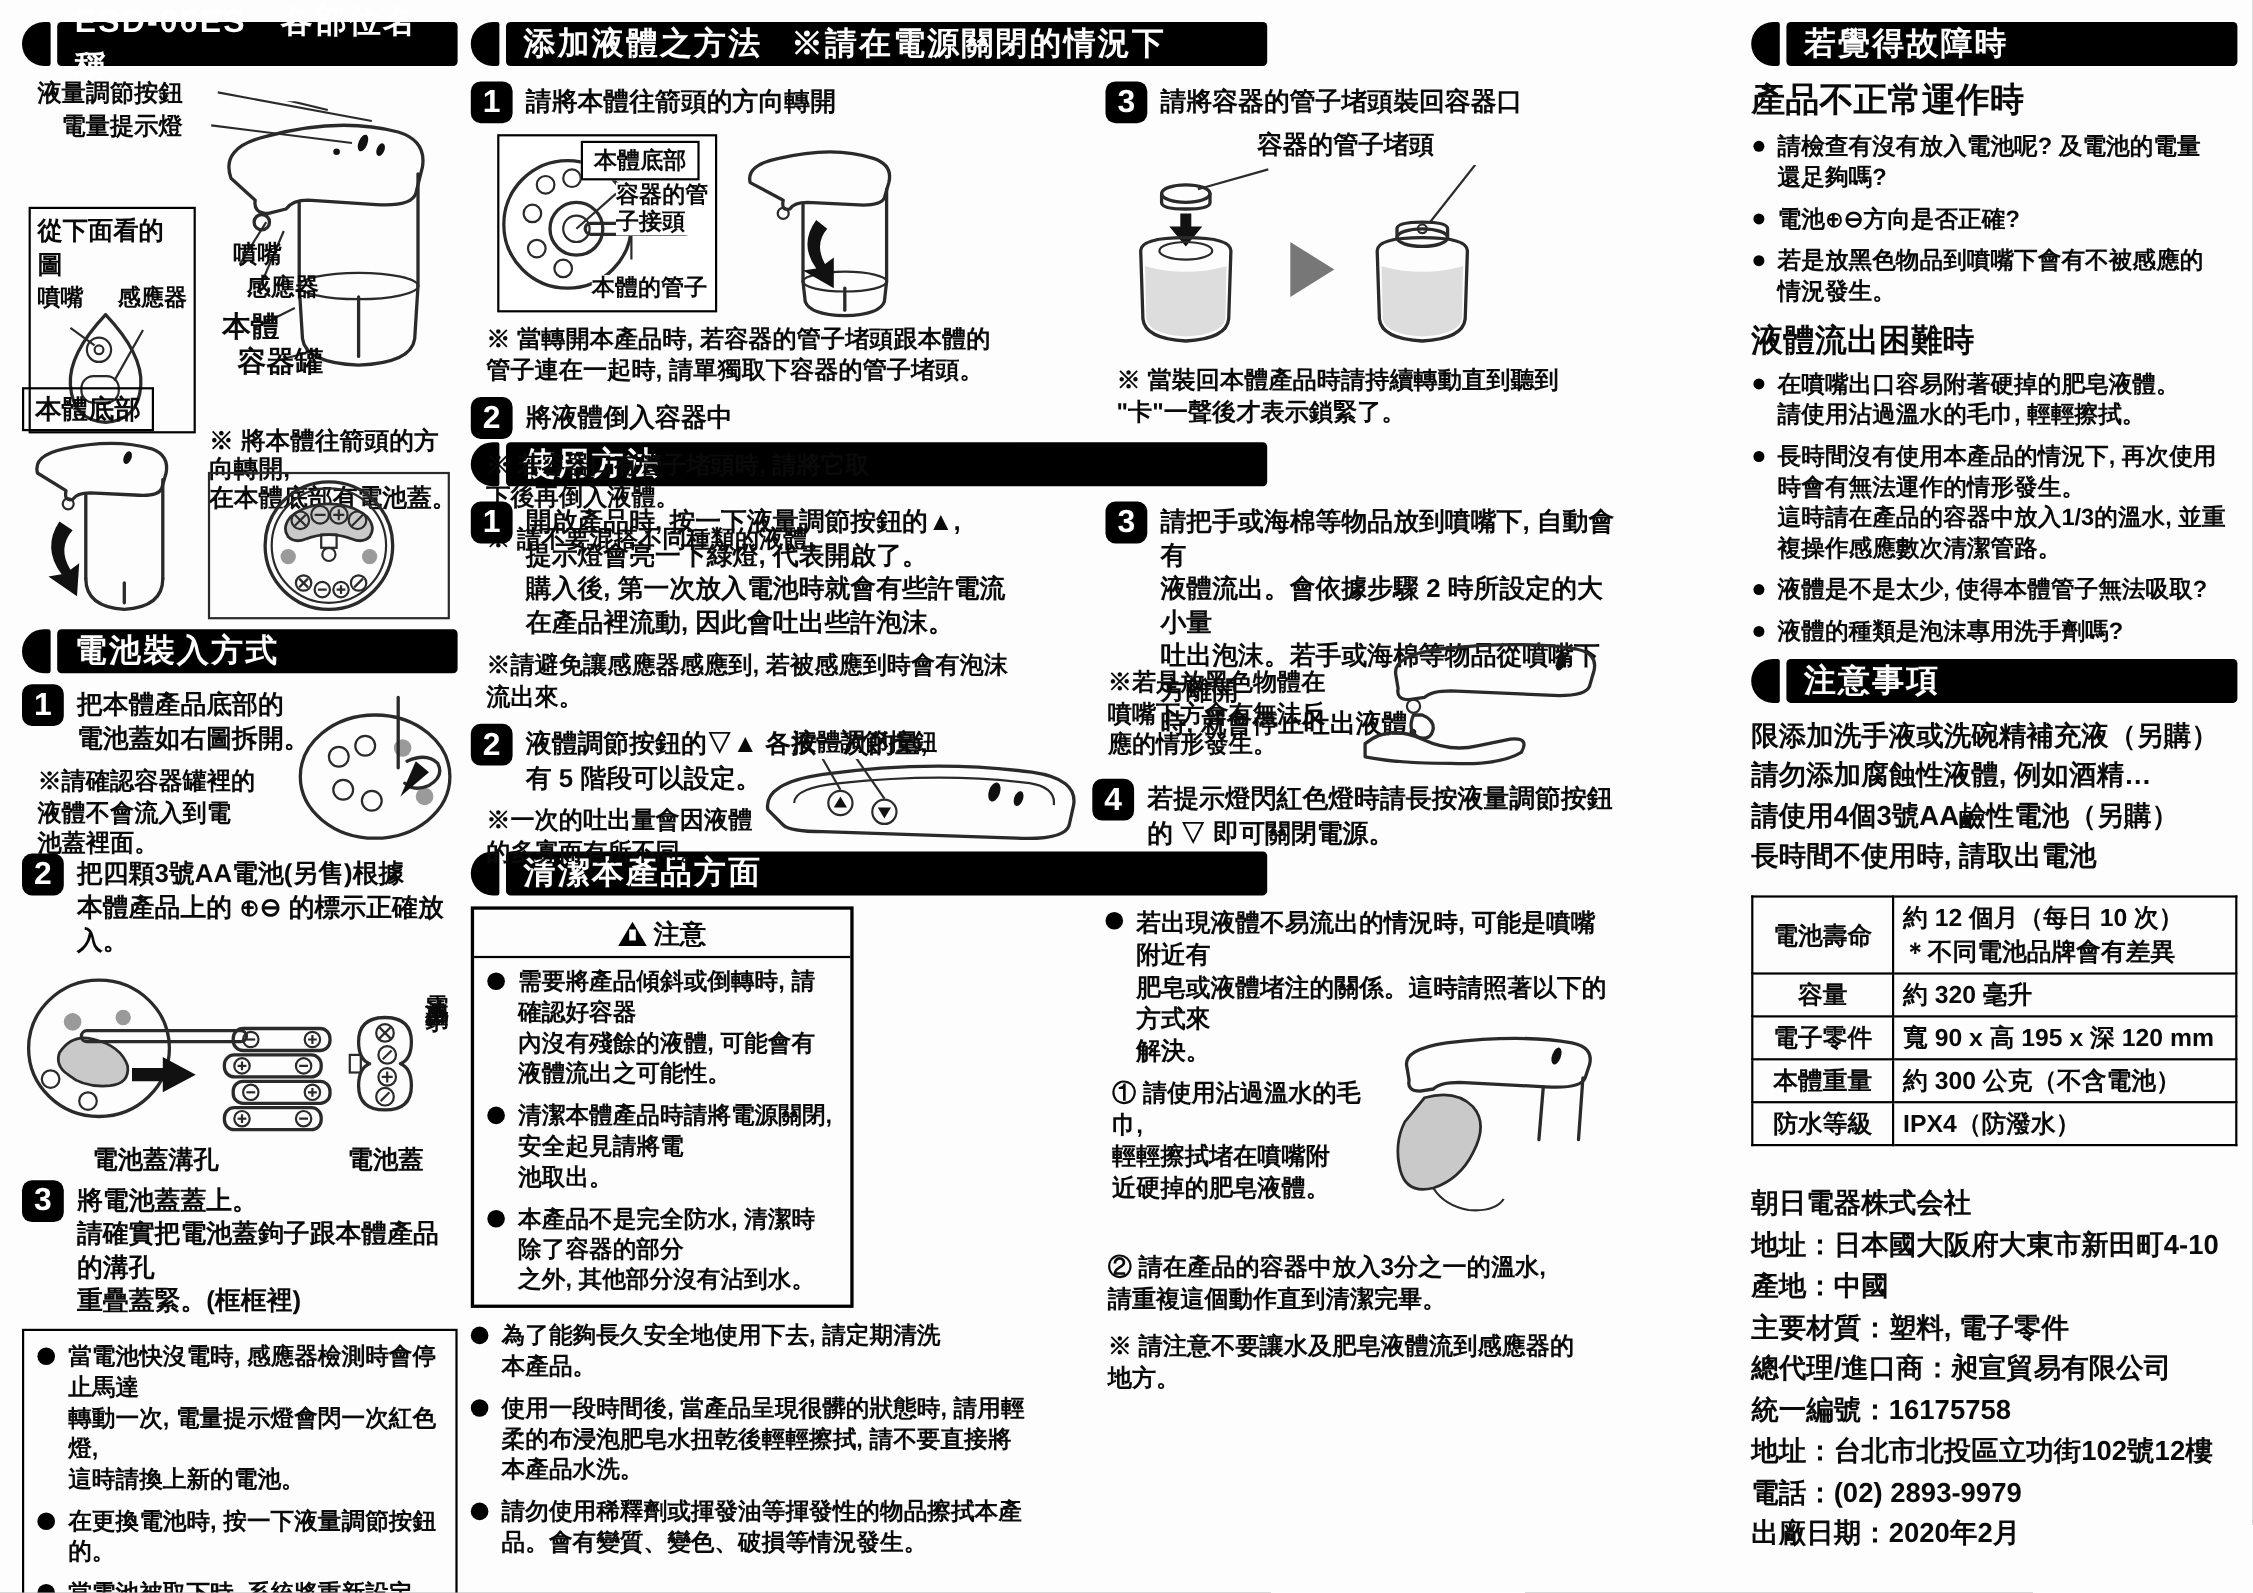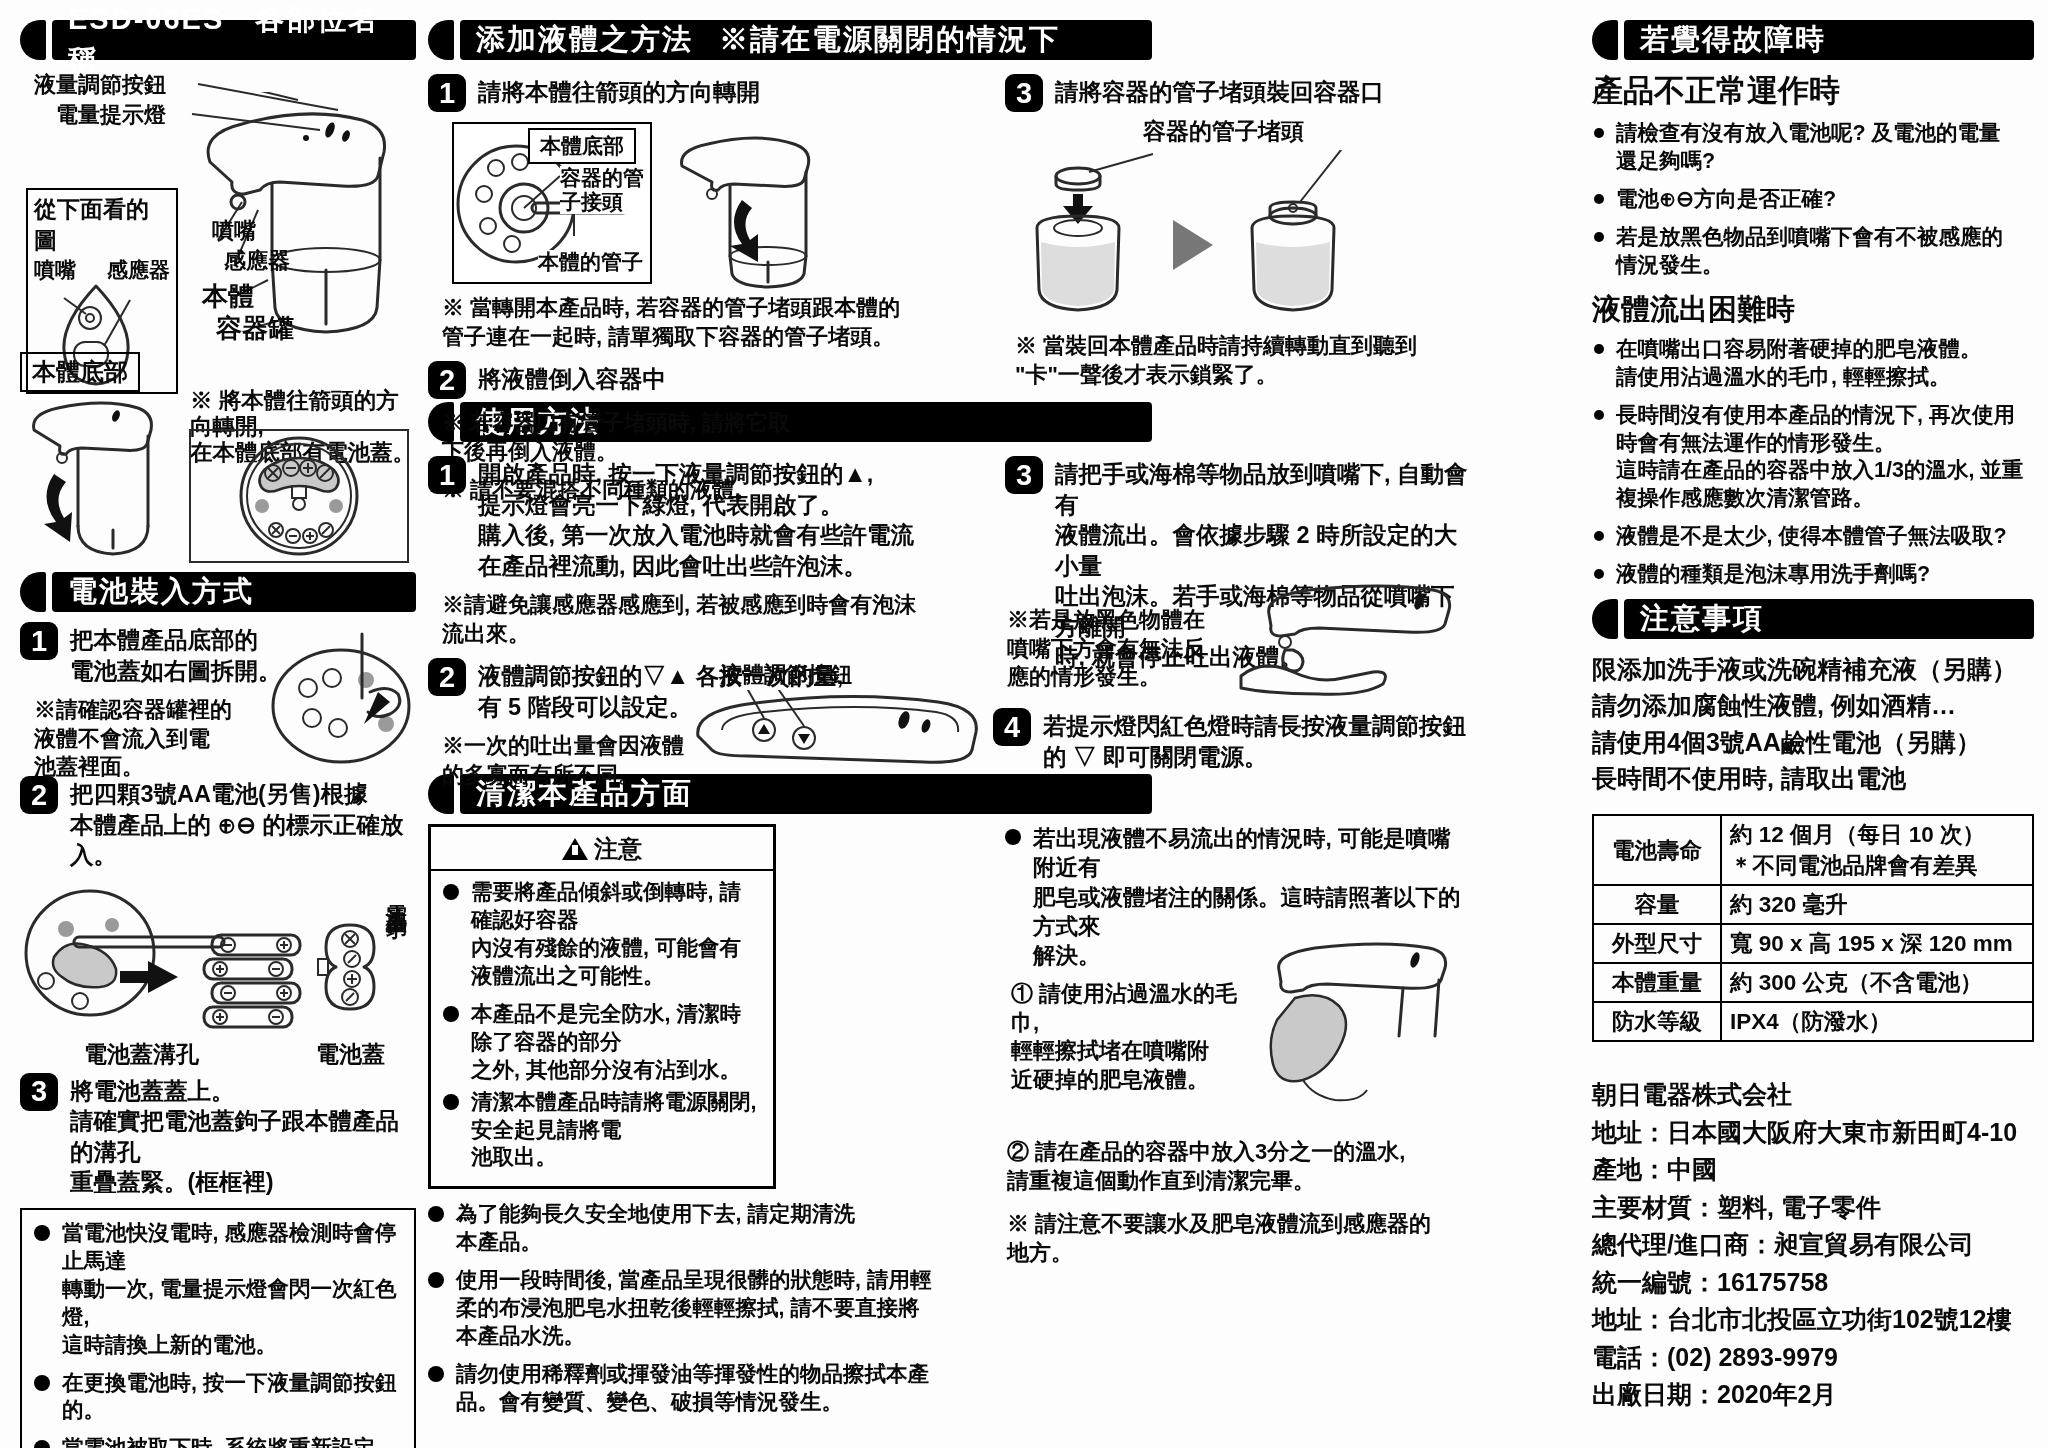--- a/index.html
+++ b/index.html
@@ -444,29 +444,29 @@
         <div class="caution">
           <div class="ctitle">
             <span class="warntri"></span>
             <span data-bind="middle.clean.caution_title">注意</span>
           </div>
           <div class="bul">
             <span class="dot"></span>
             <span data-bind="middle.clean.caution_items.0">需要將產品傾斜或倒轉時, 請確認好容器
 內沒有殘餘的液體, 可能會有液體流出之可能性。</span>
           </div>
+          <div class="bul">
+            <span class="dot"></span>
+            <span data-bind="middle.clean.caution_items.1">清潔本體產品時請將電源關閉, 安全起見請將電
+池取出。</span>
+          </div>
           <div class="bul" style="margin-bottom:4px;">
             <span class="dot"></span>
             <span data-bind="middle.clean.caution_items.2">本產品不是完全防水, 清潔時除了容器的部分
 之外, 其他部分沒有沾到水。</span>
-          </div>
-          <div class="bul">
-            <span class="dot"></span>
-            <span data-bind="middle.clean.caution_items.1">清潔本體產品時請將電源關閉, 安全起見請將電
-池取出。</span>
           </div>
         </div>
         <div style="margin-top:12px;">
           <div class="bul">
             <span class="dot"></span>
             <span data-bind="middle.clean.notes.0">為了能夠長久安全地使用下去, 請定期清洗
 本產品。</span>
           </div>
           <div class="bul">
             <span class="dot"></span>
@@ -571,21 +571,21 @@
         <tr>
           <td class="lab" data-bind="right.spec.rows.1.label">電池壽命</td>
           <td data-bind="right.spec.rows.1.value">約 12 個月（每日 10 次）
 ＊不同電池品牌會有差異</td>
         </tr>
         <tr>
           <td class="lab" data-bind="right.spec.rows.2.label">容量</td>
           <td data-bind="right.spec.rows.2.value">約 320 毫升</td>
         </tr>
         <tr>
-          <td class="lab" data-bind="right.spec.rows.3.label">外型尺寸</td>
+          <td class="lab" data-bind="right.spec.rows.3.label">電子零件</td>
           <td data-bind="right.spec.rows.3.value">寬 90 x 高 195 x 深 120 mm</td>
         </tr>
         <tr>
           <td class="lab" data-bind="right.spec.rows.4.label">本體重量</td>
           <td data-bind="right.spec.rows.4.value">約 300 公克（不含電池）</td>
         </tr>
         <tr>
           <td class="lab" data-bind="right.spec.rows.5.label">防水等級</td>
           <td data-bind="right.spec.rows.5.value">IPX4（防潑水）</td>
         </tr>

